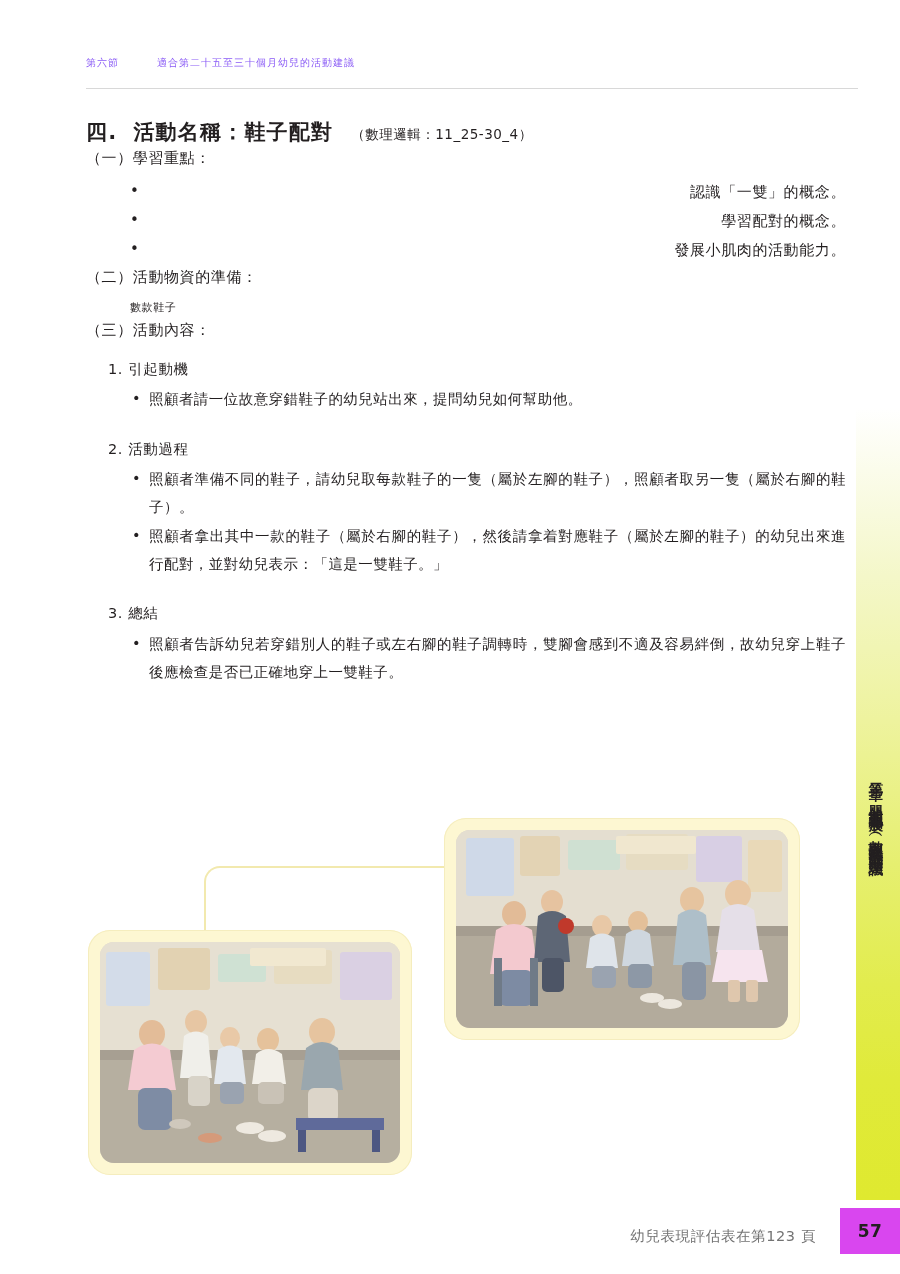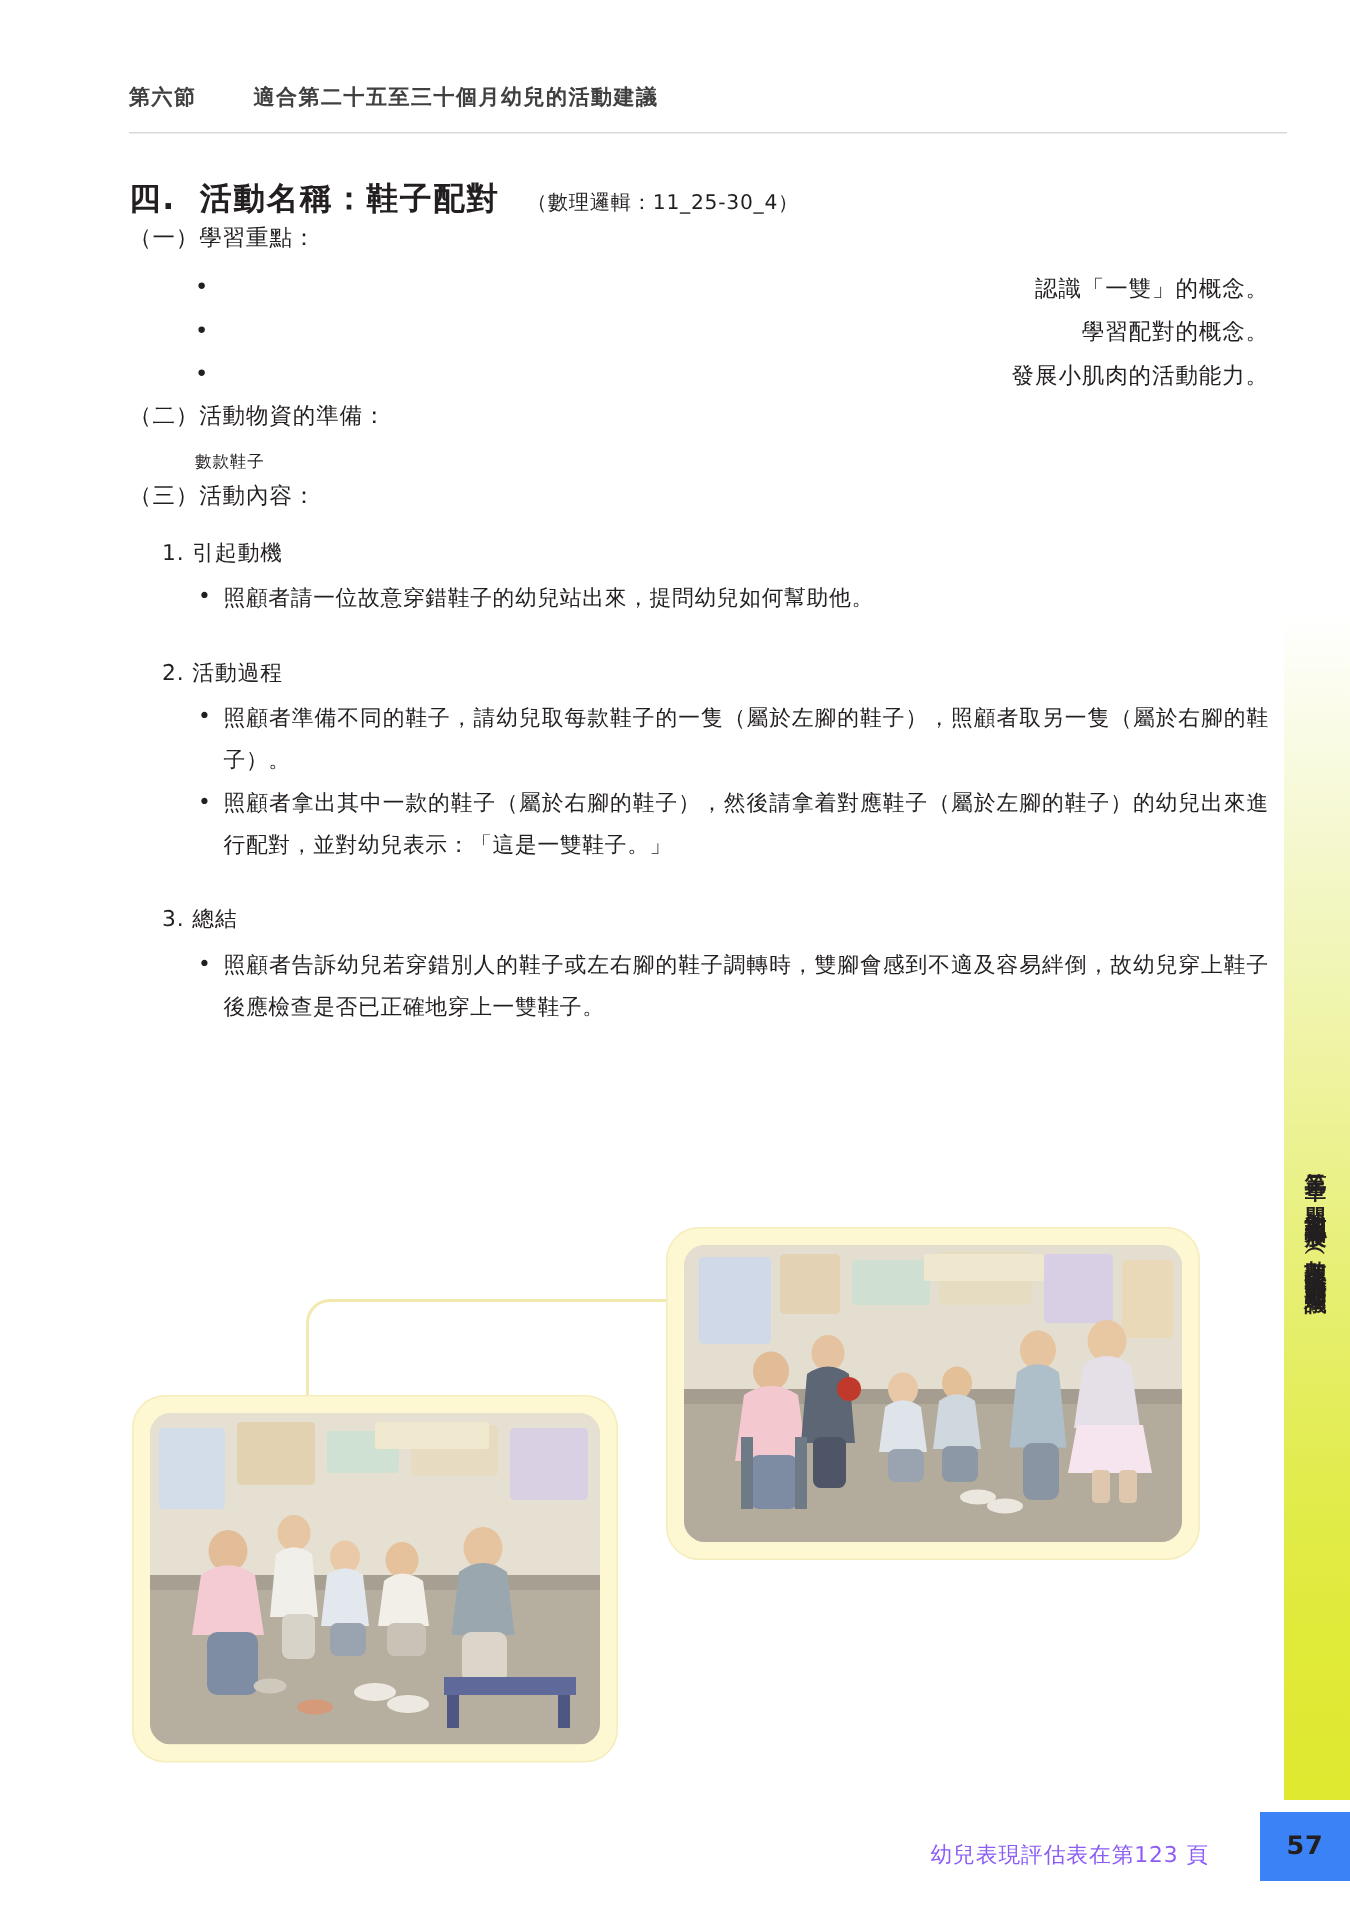--- a/index.html
+++ b/index.html
@@ -45,41 +45,41 @@
     color: #231f20;
     font-weight: bold;
     white-space: nowrap;
   }
   .page-number-box {
     position: absolute;
     right: 0;
     bottom: 20px;
     width: 60px;
     height: 46px;
-    background: #3b82f6;
+    background: #d946ef;
     display: flex;
     align-items: center;
     justify-content: center;
   }
   .page-number-box span {
     font-size: 17px;
     font-weight: bold;
     color: #231f20;
     letter-spacing: 0.5px;
   }
 
   
   .section-header {
     position: absolute;
     left: 86px;
     top: 56px;
-    font-size: 14px;
-    color: #404040;
+    font-size: 10px;
+    color: #8b5cf6;
     letter-spacing: 1px;
-    font-weight: bold;
+    font-weight: normal;
   }
   .section-header .sec-no {
     margin-right: 38px;
   }
   .header-rule {
     position: absolute;
     left: 86px;
     top: 88px;
     width: 772px;
     height: 1px;
@@ -221,25 +221,25 @@
     height: 180px;
     border-left: 2px solid #f2e9ae;
     border-top: 2px solid #f2e9ae;
     border-top-left-radius: 16px;
     pointer-events: none;
   }
 
   
   .footer-note {
     position: absolute;
-    right: 94px;
+    right: 84px;
     bottom: 28px;
     font-size: 14.5px;
     letter-spacing: 0.6px;
-    color: #8b5cf6;
+    color: #737373;
   }
 </style>
 </head>
 <body>
 
 <div class="side-bar">
   <div class="grad"></div>
 </div>
 
 <div class="side-tab-text">第二章　嬰幼兒認知發展Ⅰ（數理邏輯）的活動建議</div>

